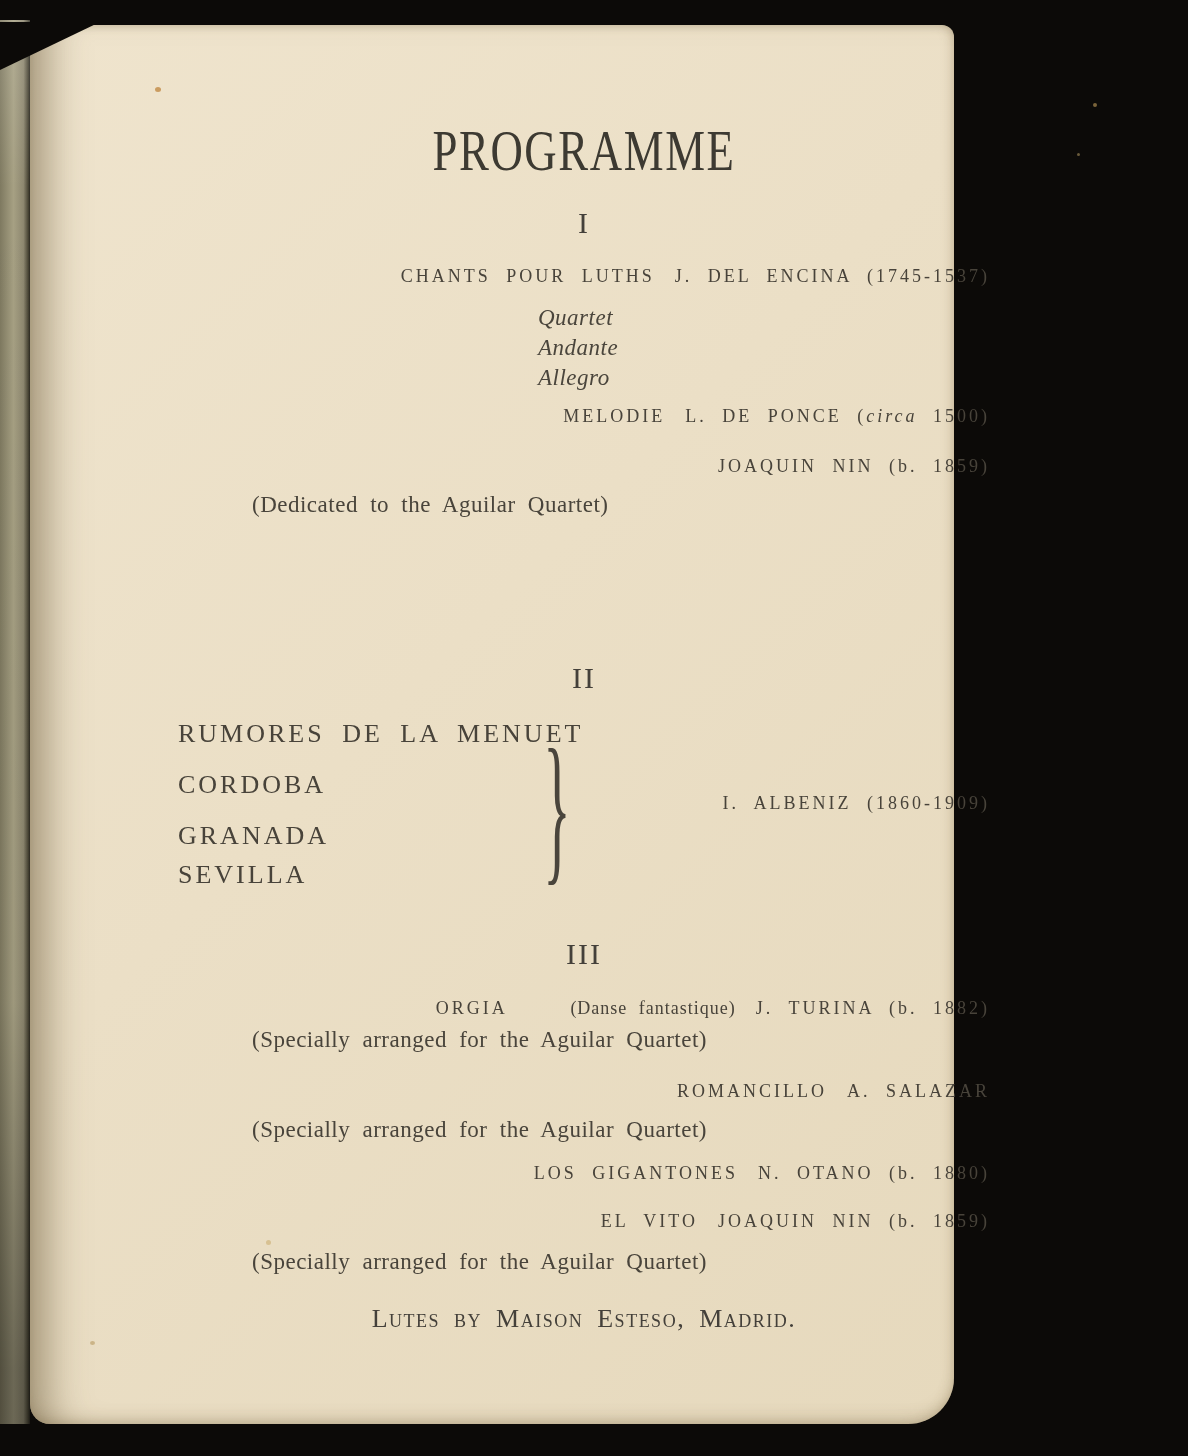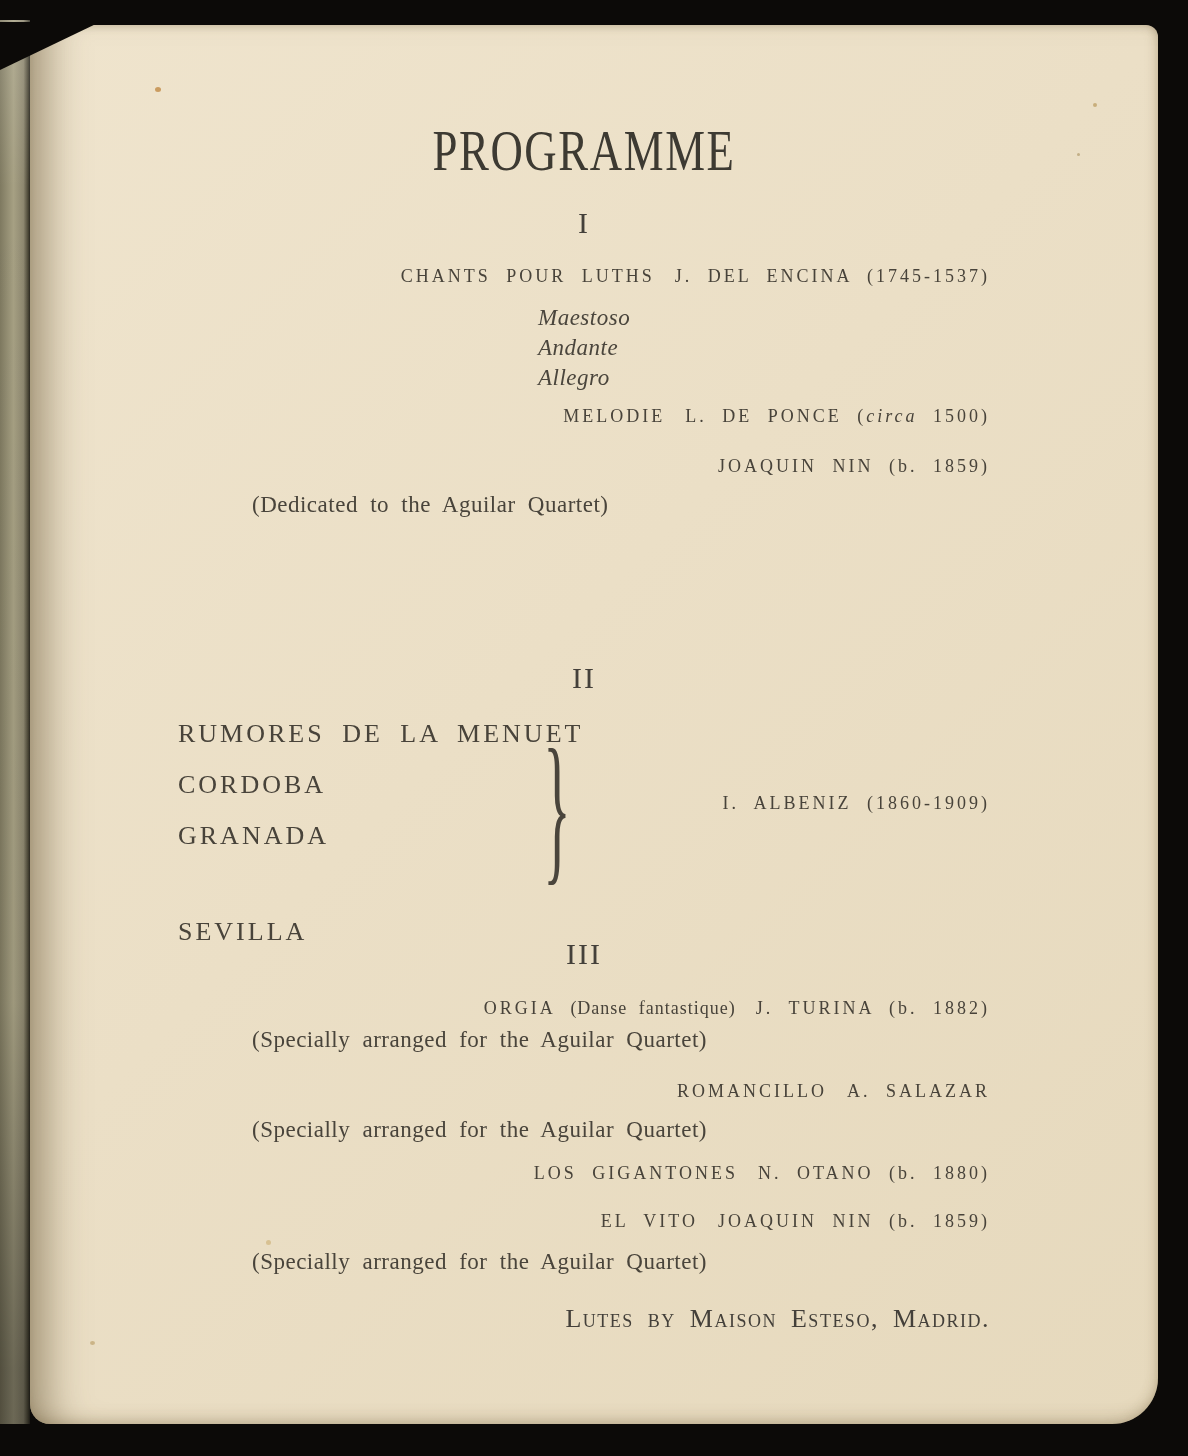--- a/index.html
+++ b/index.html
@@ -8,21 +8,21 @@
     background:#0c0a08;
     font-family:"Liberation Serif", serif;
   }
   .spine{
     position:absolute;left:0;top:20px;width:30px;height:1404px;
     background-image:
       linear-gradient(to bottom, rgba(255,255,255,.14), rgba(0,0,0,0) 12%, rgba(0,0,0,.05) 70%, rgba(0,0,0,.35) 96%),
       linear-gradient(to right,#7e7960,#a6a083 45%,#8e8870 78%,#4a4636 94%,#2b2820);
   }
   .page{
-    position:absolute;left:30px;top:25px;width:1128px;height:1399px;
+    position:absolute;left:30px;top:25px;width:924px;height:1399px;
     background:linear-gradient(135deg,#efe4cd 0%,#ebdfc6 45%,#e6d9bd 100%);
     border-radius:4px 12px 46px 20px;
     box-shadow:
       inset 44px 0 40px -28px rgba(96,80,48,.55),
       inset -7px 0 14px -8px rgba(120,100,60,.35),
       inset 0 -10px 18px -10px rgba(110,90,55,.4),
       inset 0 6px 10px -6px rgba(110,90,55,.3);
   }
   .corner-shade{
     position:absolute;left:0;top:22px;width:100px;height:48px;
@@ -38,42 +38,42 @@
     position:absolute;left:148px;width:812px;text-align:center;
     font-size:30px;line-height:1;letter-spacing:2px;color:#44403a;
   }
   .row{
     position:absolute;left:148px;width:812px;display:flex;
     justify-content:flex-end;align-items:flex-start;
     font-size:18px;line-height:1;letter-spacing:3px;word-spacing:8px;
   }
   .work{text-align:left;white-space:nowrap;}
   .comp{text-align:right;white-space:nowrap;margin-left:20px;}
-  .mixed{letter-spacing:1px;word-spacing:6px;}
+  .mixed{letter-spacing:1px;word-spacing:6px;margin-left:48px;}
   .it{font-style:italic;}
   .movement{
     position:absolute;left:508px;font-size:23px;font-style:italic;
     line-height:1;letter-spacing:0.5px;color:#4a453c;
   }
   .note{
     position:absolute;left:222px;font-size:23px;line-height:1;
     letter-spacing:0.5px;word-spacing:6px;white-space:nowrap;color:#49443b;
   }
   .group-title{
     position:absolute;left:148px;font-size:26px;line-height:1;
     letter-spacing:3px;word-spacing:8px;white-space:nowrap;
   }
   .brace{
     position:absolute;left:510px;top:700px;width:34px;height:60px;
     font-size:60px;line-height:1;text-align:center;
     transform:scaleY(2.75) scaleX(0.95);transform-origin:top center;
     color:#4a453c;font-weight:300;
   }
   .footer-credit{
-    position:absolute;left:148px;width:812px;text-align:right;
+    position:absolute;left:148px;width:812px;text-align:center;
     font-size:26px;line-height:1;font-variant:small-caps;
     letter-spacing:1.5px;word-spacing:6px;color:#44403a;
   }
   .speck{position:absolute;border-radius:50%;}
   .speck1{left:125px;top:62px;width:6px;height:5px;background:#c08a45;opacity:.8;}
   .speck2{left:1063px;top:78px;width:4px;height:4px;background:#b59355;opacity:.65;}
   .speck3{left:1047px;top:128px;width:3px;height:3px;background:#a8905e;opacity:.6;}
   .speck4{left:236px;top:1215px;width:5px;height:5px;background:#c9a96a;opacity:.55;}
   .speck5{left:60px;top:1316px;width:5px;height:4px;background:#b89a5f;opacity:.6;}
 </style>
@@ -92,42 +92,42 @@
   <div class="speck speck5"></div>
 
   <h1 class="page-title">PROGRAMME</h1>
 
   <div class="numeral" style="top:183px">I</div>
 
   <div class="row" style="top:242px">
     <span class="work">CHANTS POUR LUTHS</span>
     <span class="comp">J. DEL ENCINA (1745-1537)</span>
   </div>
-  <div class="movement" style="top:281px">Maestoso</div>
+  <div class="movement" style="top:281px">Quartet</div>
   <div class="movement" style="top:311px">Andante</div>
   <div class="movement" style="top:341px">Allegro</div>
 
   <div class="row" style="top:382px">
     <span class="work">MELODIE</span>
     <span class="comp"><span>L. DE PONCE (</span><span class="it">circa</span><span> 1500)</span></span>
   </div>
 
   <div class="row" style="top:432px">
     <span class="comp">JOAQUIN NIN (b. 1859)</span>
   </div>
   <div class="note" style="top:468px">(Dedicated to the Aguilar Quartet)</div>
 
 
 
   <div class="numeral" style="top:638px">II</div>
 
   <div class="group-title" style="top:696px">RUMORES DE LA MENUET</div>
   <div class="group-title" style="top:747px">CORDOBA</div>
   <div class="group-title" style="top:798px">GRANADA</div>
-  <div class="group-title" style="top:894px">SEVILLA</div>
+  <div class="group-title" style="top:837px">SEVILLA</div>
   <div class="brace">}</div>
   <div class="row" style="top:769px">
     <span class="work"></span>
     <span class="comp">I. ALBENIZ (1860-1909)</span>
   </div>
 
   <div class="numeral" style="top:914px">III</div>
 
   <div class="row" style="top:974px">
     <span class="work"><span>ORGIA</span> <span class="mixed">(Danse fantastique)</span></span>

